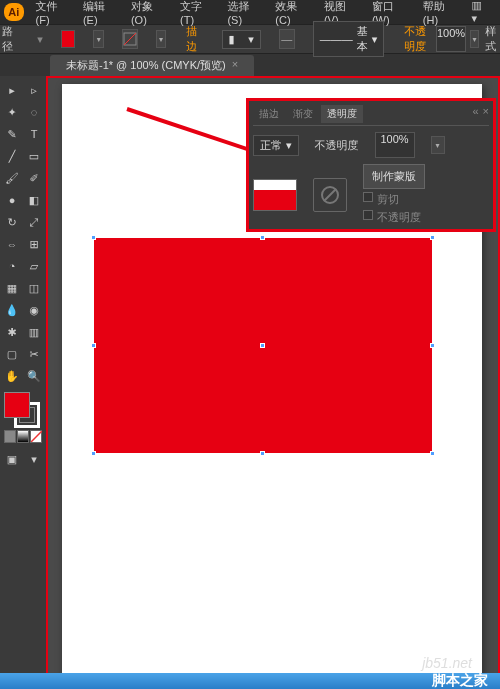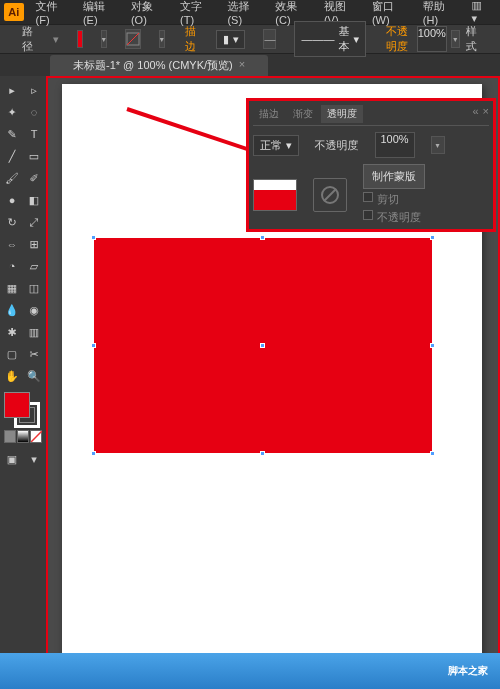--- a/index.html
+++ b/index.html
@@ -1,29 +1,29 @@
 <!DOCTYPE html>
 <html><head>
 <meta charset="utf-8">
 <style>
 *{margin:0;padding:0;box-sizing:border-box;font-family:"Microsoft YaHei",Arial,sans-serif;font-size:11px;}
 body{background:#333;width:500px;height:689px;overflow:hidden;position:relative;}
 .menubar{background:#2a2a2a;height:24px;display:flex;align-items:center;padding:0 4px;color:#ccc;}
-.ai-logo{width:20px;height:18px;background:#ff9a00;color:#5a1c00;font-weight:bold;display:flex;align-items:center;justify-content:center;margin-right:6px;border-radius:2px;}
+.ai-logo{width:20px;height:18px;background:#ff9a00;color:#5a1c00;font-weight:bold;display:flex;align-items:center;justify-content:center;margin-right:6px;border-radius:8px;}
 .menu-item{padding:0 6px;cursor:pointer;}
-.optbar{background:#3a3a3a;height:30px;display:flex;align-items:center;padding:0 20px;color:#ccc;gap:18px;border-top:1px solid #222;border-bottom:1px solid #222;}
+.optbar{background:#3a3a3a;height:30px;display:flex;align-items:center;padding:0 0;color:#ccc;gap:18px;border-top:1px solid #222;border-bottom:1px solid #222;}
 .opt-label{color:#ccc;margin:0 2px;}
 .swatch{width:20px;height:18px;border:1px solid #555;}
 .dd{width:14px;height:18px;border:1px solid #555;background:#444;display:flex;align-items:center;justify-content:center;color:#aaa;font-size:8px;}
 .icon-btn{width:22px;height:20px;background:#444;border:1px solid #555;display:flex;align-items:center;justify-content:center;color:#aaa;}
 .opt-orange{color:#ff9a00;}
 .num-field{width:40px;height:26px;background:#333;border:1px solid #555;color:#ddd;text-align:center;}
 .opt-right{margin-left:auto;display:flex;align-items:center;gap:4px;}
 .tabbar{background:#333;height:22px;display:flex;align-items:flex-end;padding-left:50px;}
-.doc-tab{background:#4a4a4a;color:#ddd;padding:3px 23px;border-top-left-radius:3px;border-top-right-radius:3px;display:flex;gap:6px;font-size:10px;}
+.doc-tab{background:#4a4a4a;color:#ddd;padding:3px 16px;border-top-left-radius:3px;border-top-right-radius:3px;display:flex;gap:6px;font-size:10px;}
 .tab-close{color:#999;}
 .main{display:flex;height:613px;}
 .toolbox{width:46px;background:#3a3a3a;padding:4px 2px;}
 .tool-row{display:flex;gap:2px;margin-bottom:2px;}
 .tool{width:20px;height:20px;background:#3a3a3a;display:flex;align-items:center;justify-content:center;color:#ccc;font-size:11px;cursor:pointer;}
 .color-picker{margin-top:6px;position:relative;width:36px;height:36px;}
 .fill-sw{position:absolute;width:26px;height:26px;background:#e60012;border:1px solid #888;top:0;left:2px;}
 .stroke-sw{position:absolute;width:26px;height:26px;border:3px solid #fff;top:10px;left:12px;background:#3a3a3a;}
 .stroke-sw::after{content:"";position:absolute;inset:2px;border:1px solid #888;}
 .mode-row{display:flex;gap:1px;margin-top:2px;padding:0 2px;}
@@ -41,21 +41,21 @@
 .panel-close{margin-left:auto;display:flex;gap:4px;color:#888;}
 .panel-row{display:flex;align-items:center;gap:16px;margin-top:6px;}
 .select-box{background:#333;border:1px solid #555;padding:2px 6px;color:#ddd;display:flex;align-items:center;gap:4px;}
 .preview-sw{width:44px;height:32px;border:1px solid #666;background:#fff;display:flex;align-items:flex-end;}
 .preview-sw-inner{width:100%;height:65%;background:#e60012;}
 .mask-btn{background:#4a4a4a;border:1px solid #666;padding:4px 8px;color:#ddd;}
 .no-circle{width:34px;height:34px;border:1px solid #666;display:flex;align-items:center;justify-content:center;border-radius:2px;}
 .cb-row{display:flex;align-items:flex-start;gap:4px;font-size:10px;color:#888;}
 .cb{width:10px;height:10px;border:1px solid #666;background:#333;}
 .watermark{position:absolute;bottom:8px;right:10px;color:rgba(200,200,200,0.6);font-size:14px;font-style:italic;}
-.footer{position:absolute;bottom:0;left:0;right:0;height:36px;background:linear-gradient(#4aa3e8,#2a7ec8);color:#fff;display:flex;align-items:center;justify-content:flex-end;padding:0 12px;font-size:10px;font-weight:bold;}
+.footer{position:absolute;bottom:0;left:0;right:0;height:16px;background:linear-gradient(#4aa3e8,#2a7ec8);color:#fff;display:flex;align-items:center;justify-content:flex-end;padding:0 12px;font-size:14px;font-weight:bold;}
 svg{display:block;}
 </style>
 </head>
 <body>
 
 <div class="menubar">
   <div class="ai-logo">Ai</div>
   <div class="menu-item">文件(F)</div>
   <div class="menu-item">编辑(E)</div>
   <div class="menu-item">对象(O)</div>

